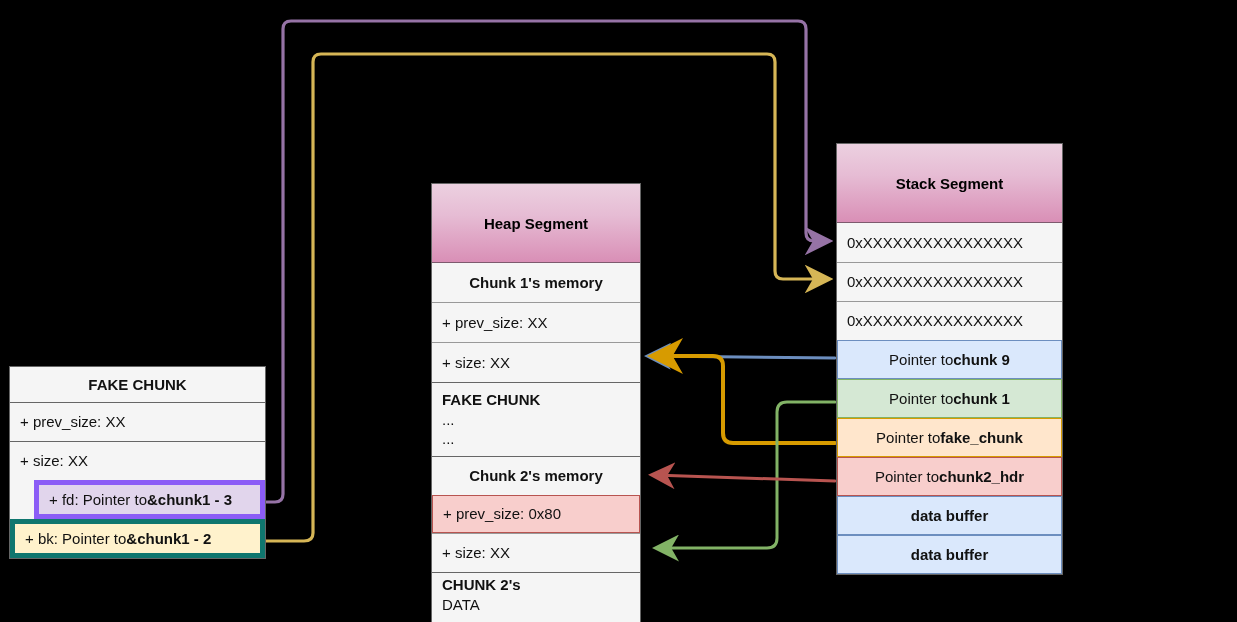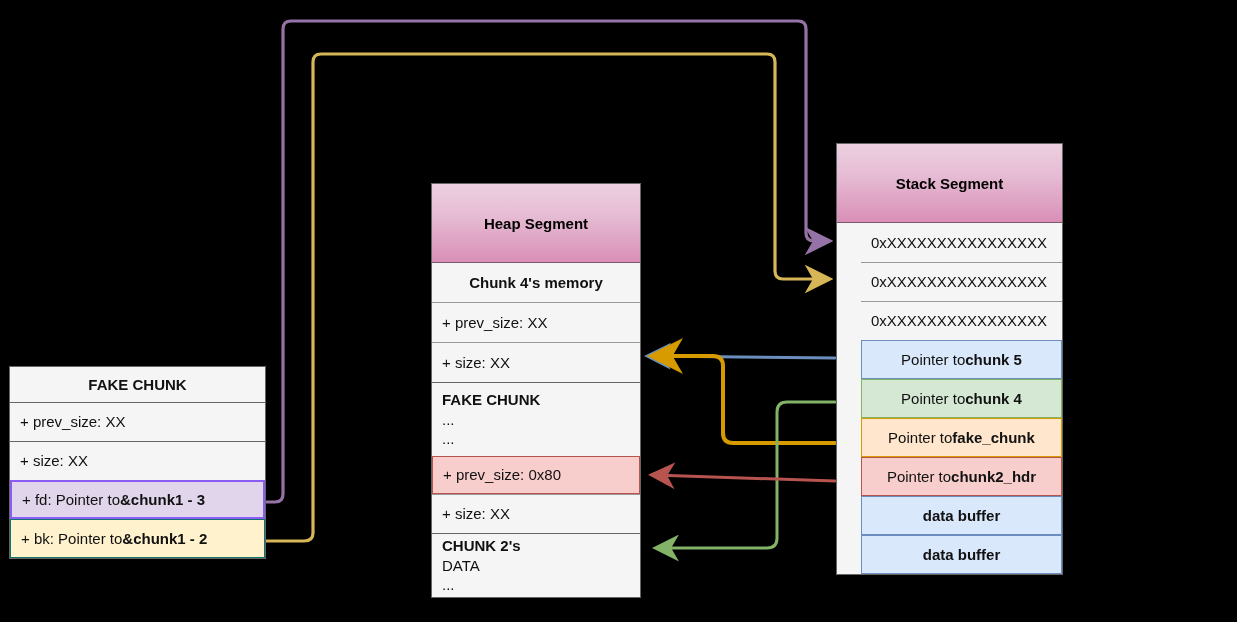--- a/index.html
+++ b/index.html
@@ -57,34 +57,34 @@
   .row.bold { font-weight: bold; }
   .row.thick { border-top: 1px solid #666666; }
   .row.multiline {
     flex-direction: column;
     align-items: flex-start;
     justify-content: center;
   }
   .row b { font-weight: bold; }
   .row .lead { font-weight: normal; }
 
-  .hl-purple { background: #e1d5ec; border: 2px solid #8b5cf6; }
-  .hl-yellow { background: #fff2cc; border: 1px solid #0f766e; }
+  .hl-purple { background: #e1d5ec; border: 5px solid #8b5cf6; margin-left: 24px; }
+  .hl-yellow { background: #fff2cc; border: 5px solid #0f766e; }
   .hl-blue   { background: #dae8fc; border: 1px solid #6c8ebf; }
   .hl-green  { background: #d5e8d4; border: 1px solid #82b366; }
   .hl-orange { background: #ffe6cc; border: 1px solid #d79b00; }
   .hl-red    { background: #f8cecc; border: 1px solid #b85450; }
 
   #fake-chunk { left: 9px; top: 366px; width: 257px; }
   #fake-chunk .row { height: 39px; }
   #fake-chunk .row.title { height: 35px; }
 
   #heap-panel { left: 431px; top: 143px; width: 210px; margin-top: 40px; }
   #stack-panel { left: 836px; top: 143px; width: 227px; }
-  #stack-panel .row { height: 39px; justify-content: center; margin-left: 24px; }
+  #stack-panel .row { height: 39px; justify-content: center; }
 </style>
 </head>
 <body>
 
 <div id="canvas">
 
   <svg class="wires" viewBox="0 0 1237 622">
     <defs>
       <marker id="ah-purple" markerWidth="9" markerHeight="9" refX="7" refY="4.5" orient="auto">
         <path d="M0,0 L9,4.5 L0,9 L2.6,4.5 Z" fill="#9673a6"></path>
@@ -131,32 +131,33 @@
     </div>
     <div class="row hl-yellow">
       <span class="lead">+ bk: Pointer to </span>
         <b>&amp;chunk1 - 2</b>
     </div>
   </div>
 
   <div class="panel" id="heap-panel">
     <div class="panel-header">Heap Segment</div>
 
-    <div class="row center bold" style="height:39px;border-top:none">Chunk 4's memory</div>
+    <div class="row center bold" style="height:39px;border-top:none">Chunk 1's memory</div>
 
     <div class="row" style="height:40px">+ prev_size: XX</div>
 
     <div class="row" style="height:40px">+ size: XX</div>
 
     <div class="row multiline thick" style="height:74px">
       <span style="font-weight:bold">FAKE CHUNK</span>
       <span>...</span>
       <span>...</span>
     </div>
 
+    <div class="row center bold thick" style="height:39px">Chunk 2's memory</div>
 
     <div class="row hl-red" style="height:38px">+ prev_size: 0x80</div>
 
     <div class="row" style="height:39px">+ size: XX</div>
 
     <div class="row multiline thick" style="height:64px">
       <span style="font-weight:bold">CHUNK 2's</span>
       <span style="font-weight:normal">DATA</span>
       <span>...</span>
     </div>
@@ -164,26 +165,26 @@
 
   <div class="panel" id="stack-panel">
     <div class="panel-header">Stack Segment</div>
 
     <div class="row" style="justify-content:flex-start;border-top:none">0xXXXXXXXXXXXXXXXX</div>
     <div class="row" style="justify-content:flex-start">0xXXXXXXXXXXXXXXXX</div>
     <div class="row" style="justify-content:flex-start">0xXXXXXXXXXXXXXXXX</div>
 
     <div class="row hl-blue">
       <span class="lead">Pointer to </span>
-        <b>chunk 5</b>
+        <b>chunk 9</b>
     </div>
 
     <div class="row hl-green">
       <span class="lead">Pointer to </span>
-        <b>chunk 4</b>
+        <b>chunk 1</b>
     </div>
 
     <div class="row hl-orange">
       <span class="lead">Pointer to </span>
         <b>fake_chunk</b>
     </div>
 
     <div class="row hl-red">
       <span class="lead">Pointer to </span>
         <b>chunk2_hdr</b>

